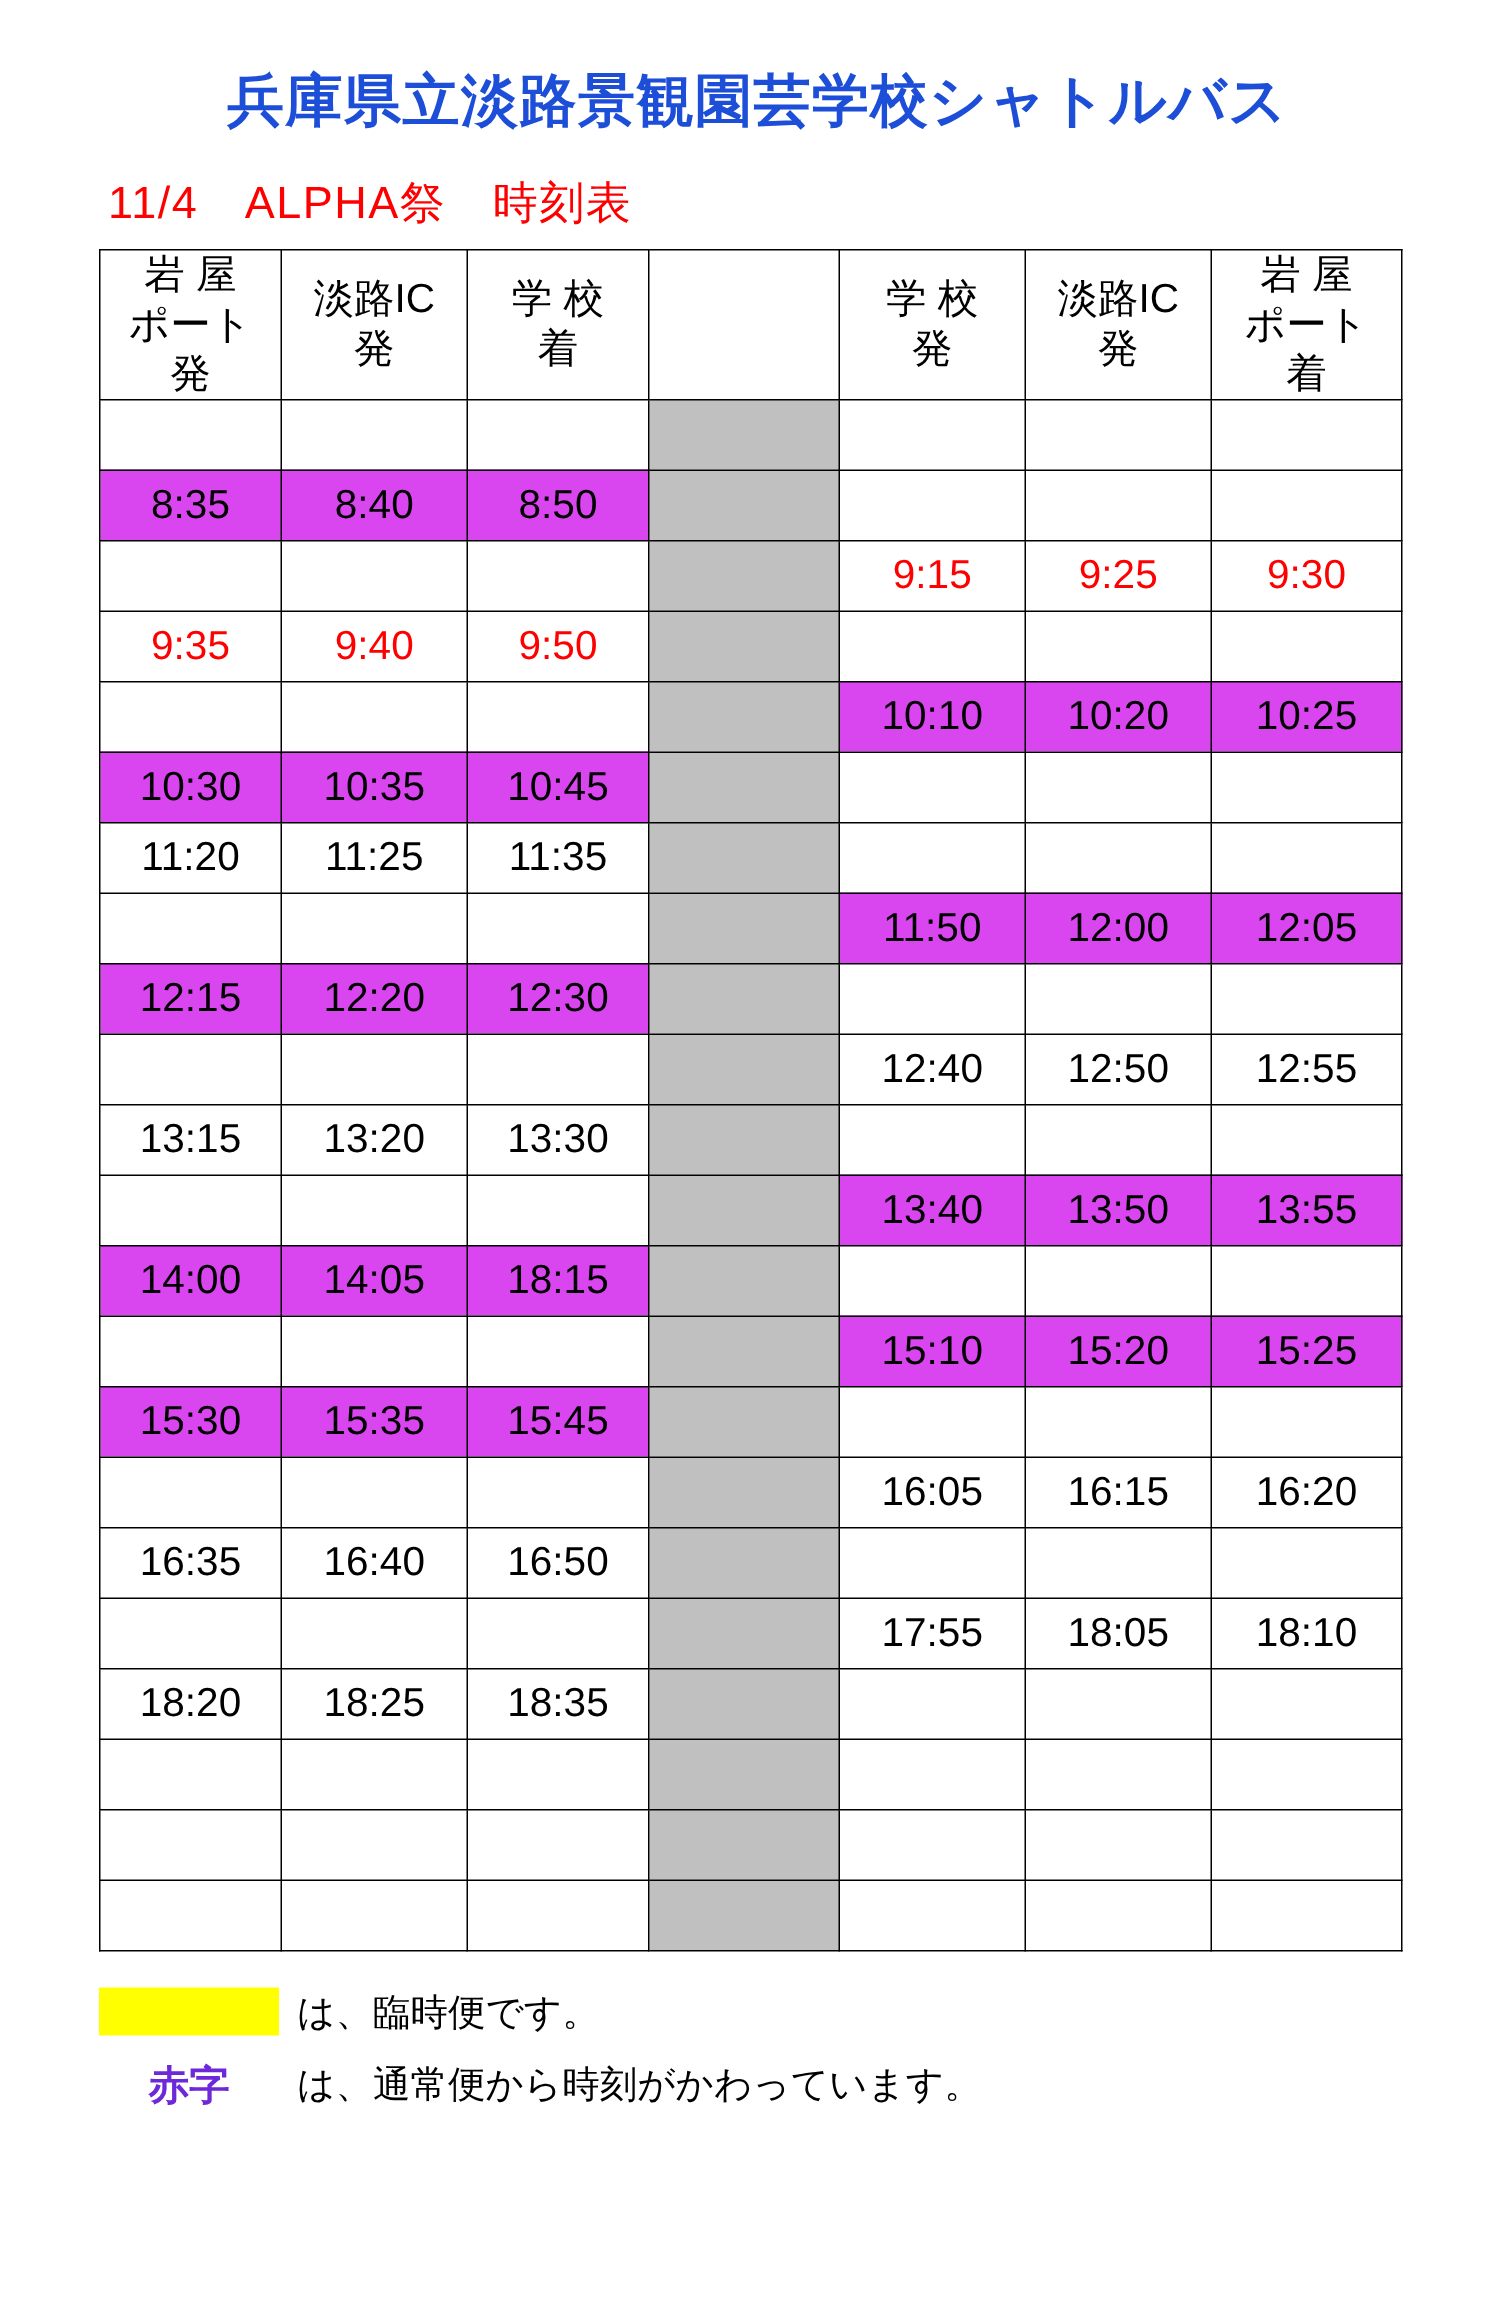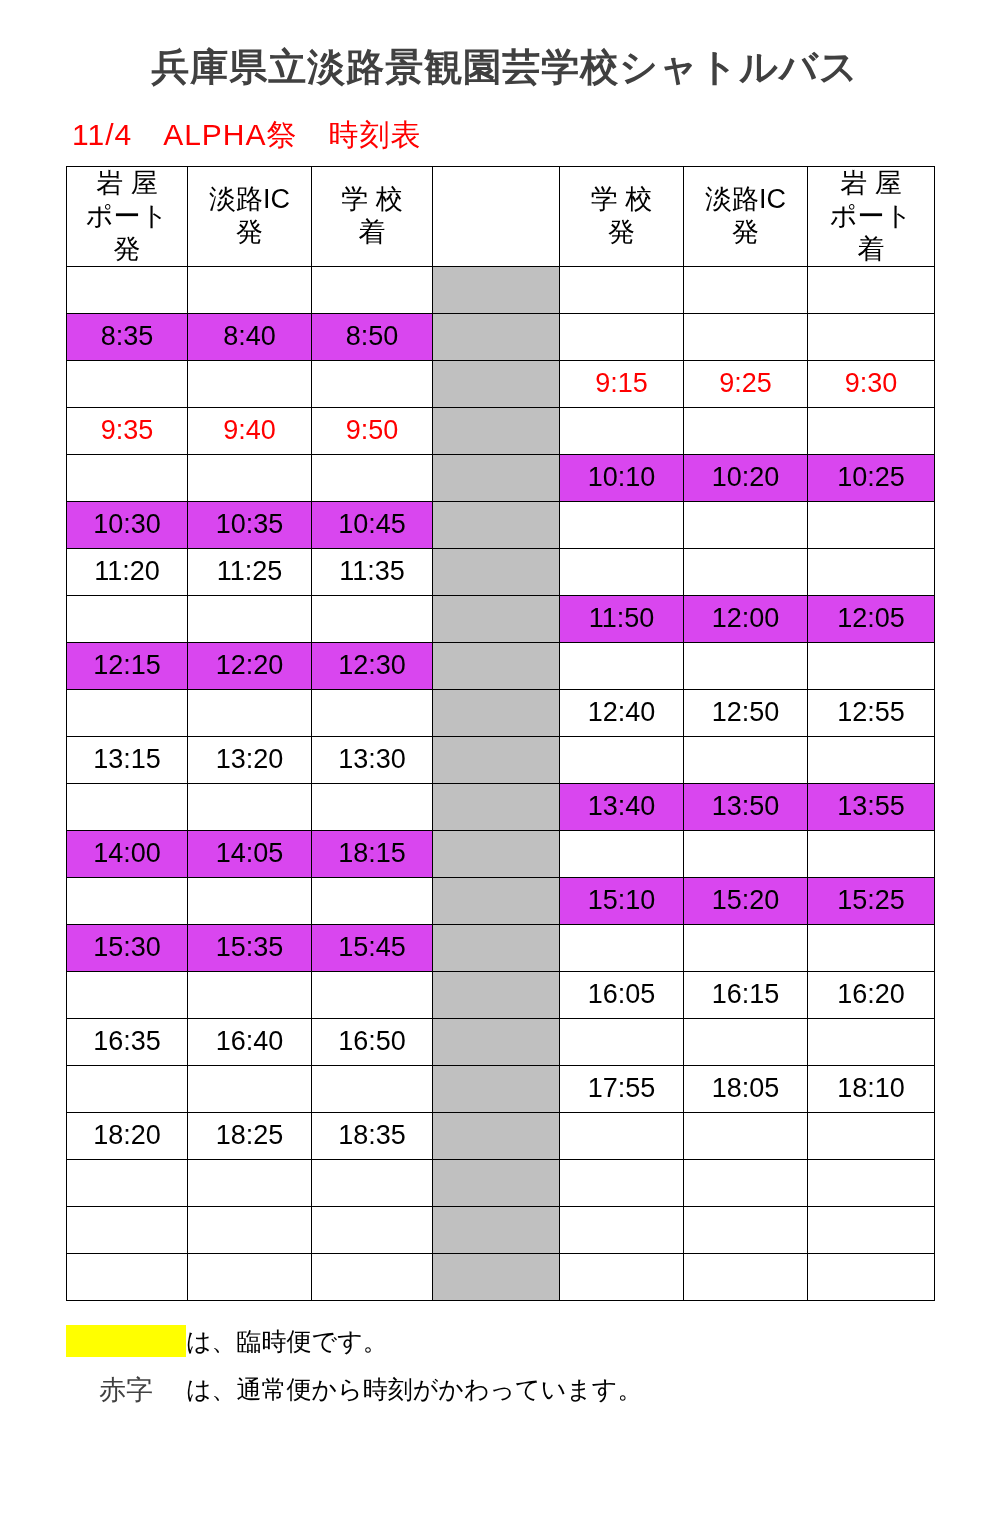--- a/index.html
+++ b/index.html
@@ -18,21 +18,21 @@
   .page {
     width: 994px;
     height: 1536px;
     position: relative;
     box-sizing: border-box;
   }
   .title {
     text-align: center;
     font-size: 38px;
     font-weight: bold;
-    color: #404040;
+    color: #1d4ed8;
     letter-spacing: 1px;
     margin: 42px 0 0 16px;
     padding: 0 20px;
     white-space: nowrap;
   }
   .subtitle {
     color: #ff0000;
     font-size: 30px;
     margin: 22px 0 10px 72px;
     letter-spacing: 1px;
@@ -94,25 +94,27 @@
   }
   .legend-swatch {
     width: 120px;
     height: 32px;
     background: #ffff00;
     display: inline-block;
   }
   .legend-key-red {
     width: 120px;
     text-align: center;
-    color: #404040;
+    color: #6d28d9;
     font-size: 27px;
+    font-weight: bold;
   }
   .legend-text {
     font-size: 25px;
+    margin-left: 12px;
   }
 </style>
 </head>
 <body>
 
 <div class="page">
 
   <div class="title">兵庫県立淡路景観園芸学校シャトルバス</div>
 
   <div class="subtitle">11/4　ALPHA祭　時刻表</div>

